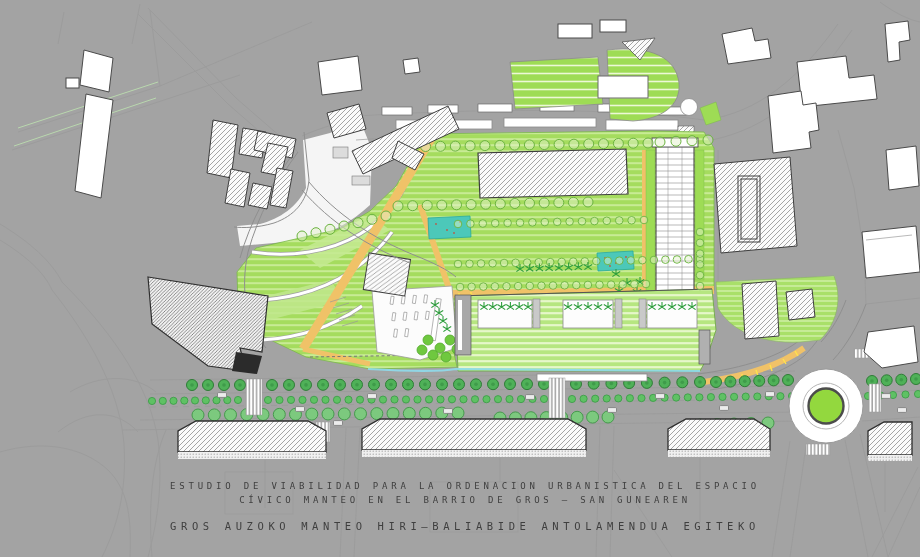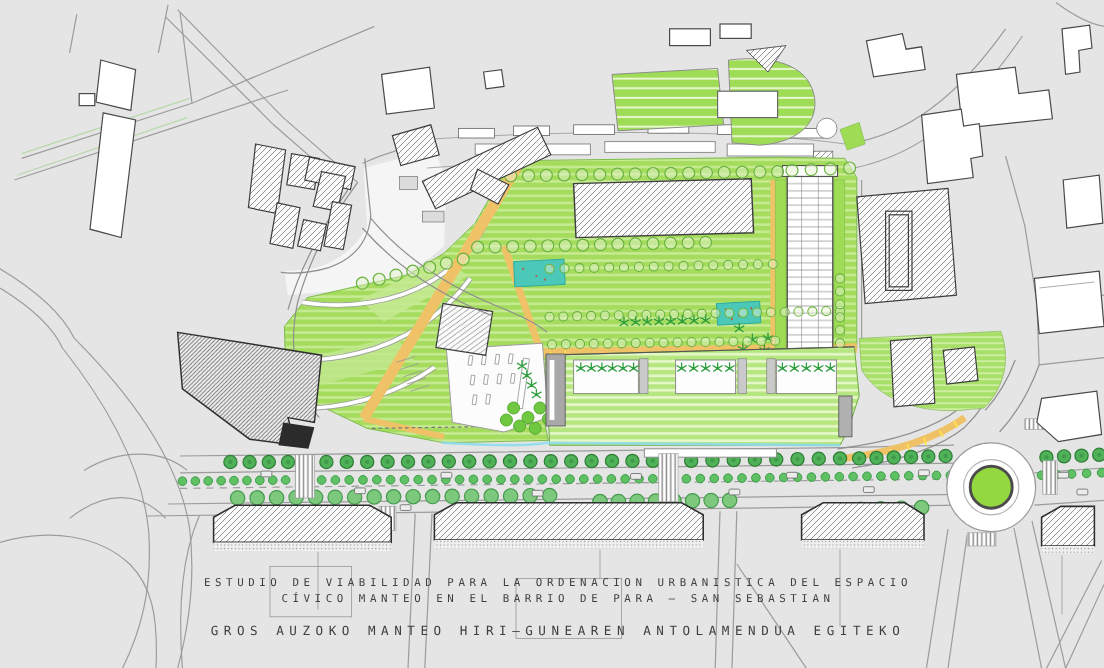--- a/index.html
+++ b/index.html
@@ -1,16 +1,16 @@
 <!DOCTYPE html>
 <html><head>
 <meta charset="utf-8">
 <style>
   html,body{margin:0;padding:0;background:#fff;}
-  .stage{position:relative;width:920px;height:557px;background:#e5e5e5;overflow:hidden;
+  .stage{position:relative;width:920px;height:557px;background:#a3a3a3;overflow:hidden;
          font-family:"Liberation Sans",sans-serif;}
   .stage svg{display:block;}
   .rd path{fill:none;stroke:#9c9c9c;stroke-width:1;}
   .rd .tint{stroke:#b9d8ae;}
   .rd2 path{fill:none;stroke:#8f8f8f;stroke-width:1;}
   .bo path,.bo rect{fill:#ffffff;stroke:#4a4a4a;stroke-width:1;}
   .bo .inner{fill:none;stroke:#8a8a8a;stroke-width:.6;}
   .bh path,.bh rect{fill:url(#hatch);stroke:#3e3e3e;stroke-width:1;}
   .bh .gray{fill:#dcdcdc;stroke:#777;stroke-width:.6;}
   .thin{stroke:#9a9a9a;stroke-width:.7;fill:none;}
@@ -706,18 +706,18 @@
     <path d="M 714,164 L 790,157 L 797,246 L 721,253 Z"></path>
     <rect x="738" y="176" width="22" height="66" fill="#fff" stroke="#3e3e3e" stroke-width=".8"></rect>
     <rect x="741" y="179" width="16" height="60"></rect>
   </g>
   <path d="M 148,277 L 268,296 L 262,352 L 240,348 L 246,371 L 208,366 L 152,324 Z" fill="url(#hatchD)" stroke="#2f2f2f" stroke-width="1.2"></path>
   <path d="M 236,352 L 262,356 L 257,374 L 232,371 Z" fill="#2b2b2b"></path>
 </svg>
 
 <div class="caption es">
   <div>ESTUDIO DE VIABILIDAD PARA LA ORDENACION URBANISTICA DEL ESPACIO</div>
-  <div>CÍVICO MANTEO EN EL BARRIO DE PARA — SAN SEBASTIAN</div>
+  <div>CÍVICO MANTEO EN EL BARRIO DE GROS — SAN GUNEAREN</div>
 </div>
 <div class="caption eu">
-  <div>GROS AUZOKO MANTEO HIRI—GUNEAREN ANTOLAMENDUA EGITEKO</div>
+  <div>GROS AUZOKO MANTEO HIRI—BALIABIDE ANTOLAMENDUA EGITEKO</div>
 </div>
 </div>
 
 </body></html>

